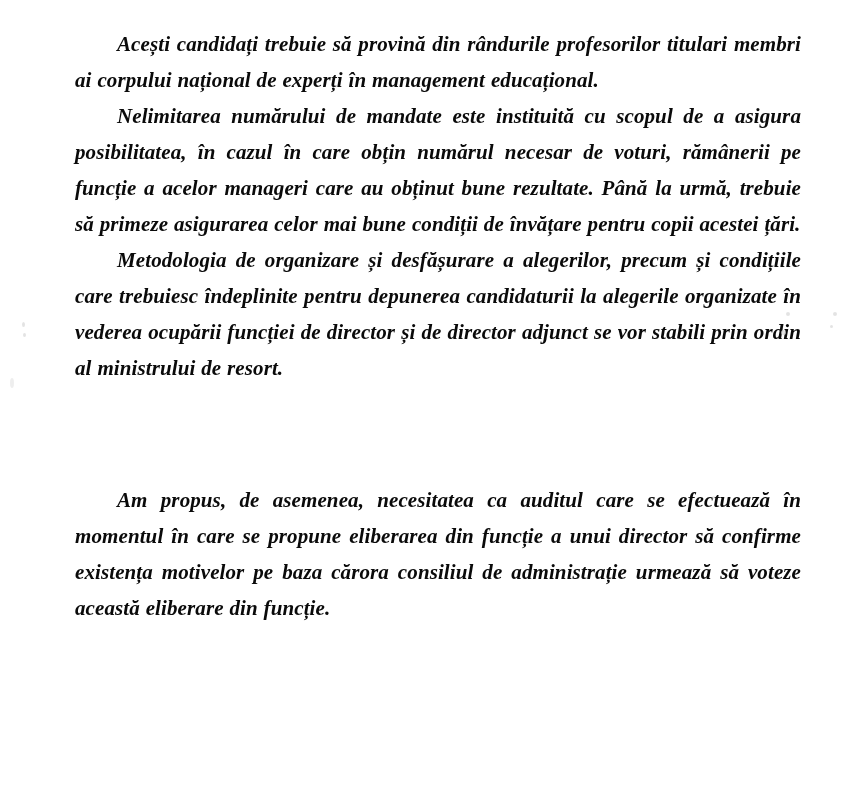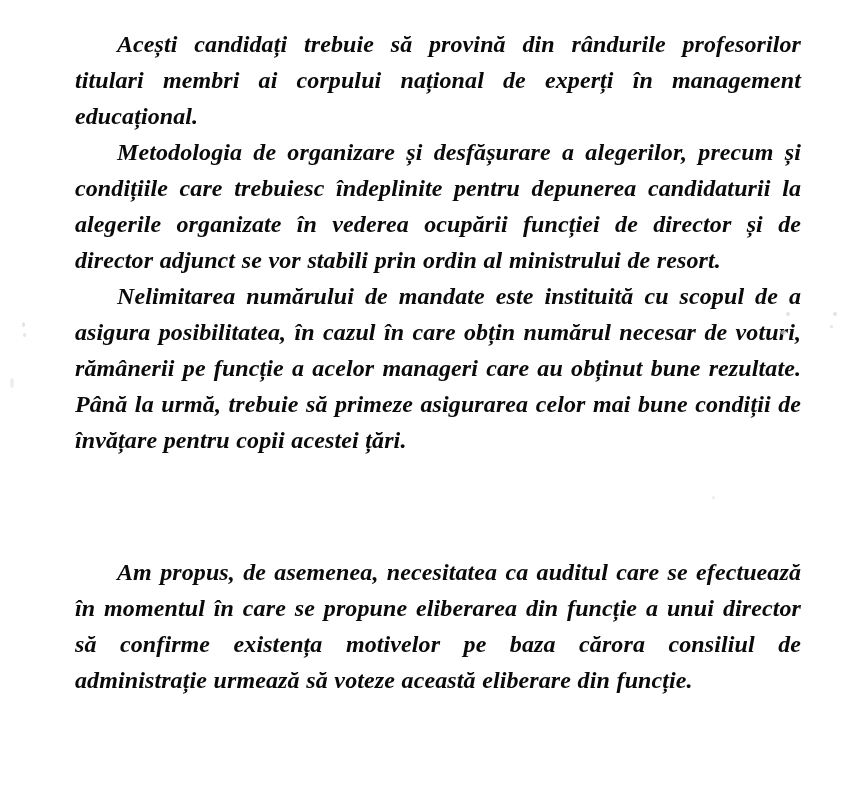--- a/index.html
+++ b/index.html
@@ -20,21 +20,21 @@
     position: absolute;
     left: 75px;
     top: 26px;
     width: 726px;
   }
   .para {
     margin: 0 0 0 0;
     text-align: justify;
     text-indent: 42px;
     font-style: italic;
-    font-size: 24px;
+    font-size: 21px;
     line-height: 36px;
     letter-spacing: 0.1px;
     word-spacing: 0.5px;
     font-weight: 600;
   }
   .gap-block {
     height: 96px;
   }
   .sig-block {
     position: absolute;
@@ -50,22 +50,22 @@
     opacity: 0.75;
   }
 </style>
 </head>
 <body>
 
 <div class="page">
 
   <div class="body-text">
     <p class="para">Acești candidați trebuie să provină din rândurile profesorilor titulari membri ai corpului național de experți în management educațional.</p>
+    <p class="para">Nelimitarea numărului de mandate este instituită cu scopul de a asigura posibilitatea, în cazul în care obțin numărul necesar de voturi, rămânerii pe funcție a acelor manageri care au obținut bune rezultate. Până la urmă, trebuie să primeze asigurarea celor mai bune condiții de învățare pentru copii acestei țări.</p>
     <p class="para">Metodologia de organizare și desfășurare a alegerilor, precum și condițiile care trebuiesc îndeplinite pentru depunerea candidaturii la alegerile organizate în vederea ocupării funcției de director și de director adjunct se vor stabili prin ordin al ministrului de resort.</p>
-    <p class="para">Nelimitarea numărului de mandate este instituită cu scopul de a asigura posibilitatea, în cazul în care obțin numărul necesar de voturi, rămânerii pe funcție a acelor manageri care au obținut bune rezultate. Până la urmă, trebuie să primeze asigurarea celor mai bune condiții de învățare pentru copii acestei țări.</p>
     <div class="gap-block"></div>
     <p class="para">Am propus, de asemenea, necesitatea ca auditul care se efectuează în momentul în care se propune eliberarea din funcție a unui director să confirme existența motivelor pe baza cărora consiliul de administrație urmează să voteze această eliberare din funcție.</p>
   </div>
 
   <div class="sig-block">
     
     
 
     
   </div>

